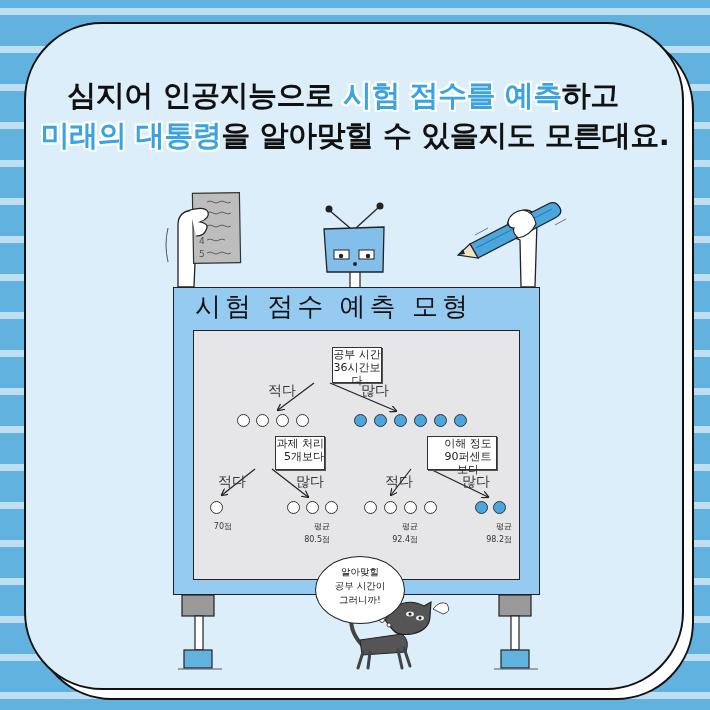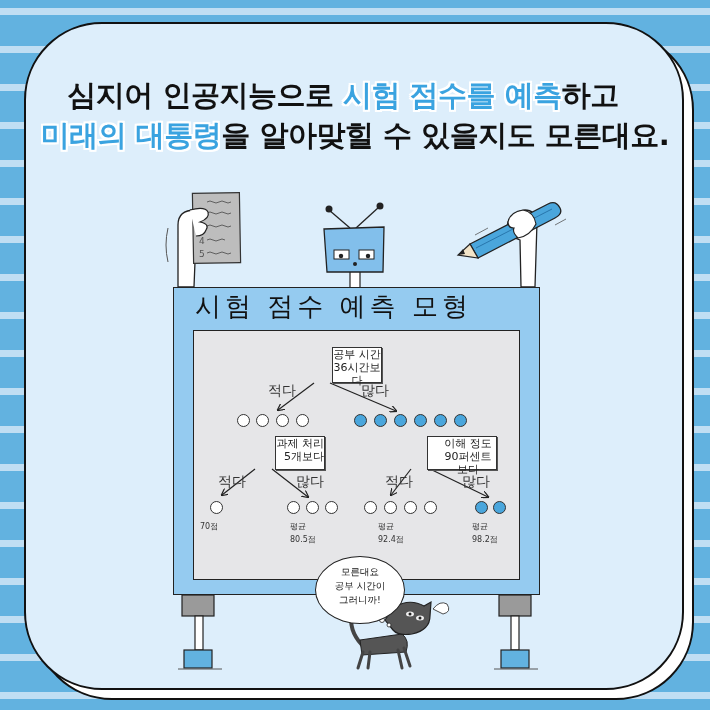--- a/index.html
+++ b/index.html
@@ -22,21 +22,21 @@
     border:1.5px solid #222;box-sizing:border-box;}
   .board-title{position:absolute;left:173px;top:289px;width:297px;text-align:center;
     font-size:26px;color:#111;letter-spacing:4px;padding-left:12px;}
   .panel{position:absolute;left:193px;top:330px;width:327px;height:250px;background:#e6e6e8;
     border:1.5px solid #222;box-sizing:border-box;}
   .nodebox{position:absolute;background:#fff;border:1px solid #333;font-size:11px;line-height:13px;
     text-align:center;color:#222;box-shadow:1px 1px 0 #555;margin-left:36px;}
   .lbl{position:absolute;font-size:14px;color:#333;}
   .circ{position:absolute;width:13px;height:13px;border-radius:50%;border:1.2px solid #333;box-sizing:border-box;background:#fff;}
   .circ.blue{background:#4aa6dc;}
-  .res{position:absolute;font-size:8px;color:#333;text-align:left;line-height:13px;}
+  .res{position:absolute;font-size:8px;color:#333;text-align:right;line-height:13px;}
   .bubble{position:absolute;left:315px;top:556px;width:90px;height:68px;background:#fff;border:1.5px solid #222;
     border-radius:50%;box-sizing:border-box;font-size:9.5px;line-height:14px;text-align:center;padding-top:8px;color:#111;}
 </style>
 </head>
 <body>
 
 <div class="stripes"></div>
 <div class="card-shadow"></div>
 <div class="card"></div>
 
@@ -209,16 +209,16 @@
     <ellipse cx="420" cy="618" rx="4" ry="2.5" fill="#eee"></ellipse>
     <circle cx="410" cy="614" r="1.5" fill="#222"></circle>
     <circle cx="420" cy="618" r="1.5" fill="#222"></circle>
     <circle cx="382" cy="620" r="2.5" fill="#fff" stroke="#222" stroke-width="0.8"></circle>
     <circle cx="389" cy="625" r="2" fill="#fff" stroke="#222" stroke-width="0.8"></circle>
     <path d="M433 609 Q440 600 447 604 Q452 612 443 614 Z" fill="#fff" stroke="#222" stroke-width="0.8"></path>
   </g>
 </svg>
 
 <div class="bubble">
-  <div>모른대요</div>
+  <div>알아맞힐</div>
   <div>공부 시간이</div>
   <div>그러니까!</div>
 </div>
 
 </body></html>

